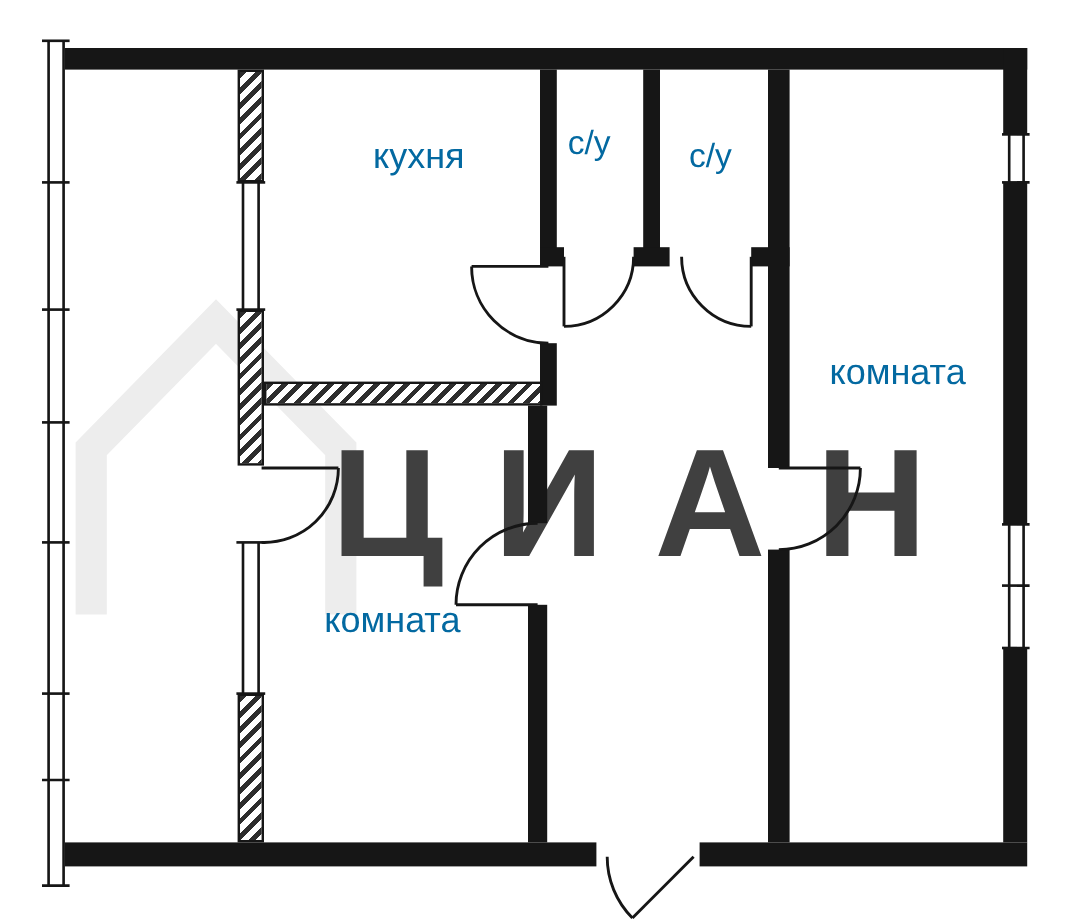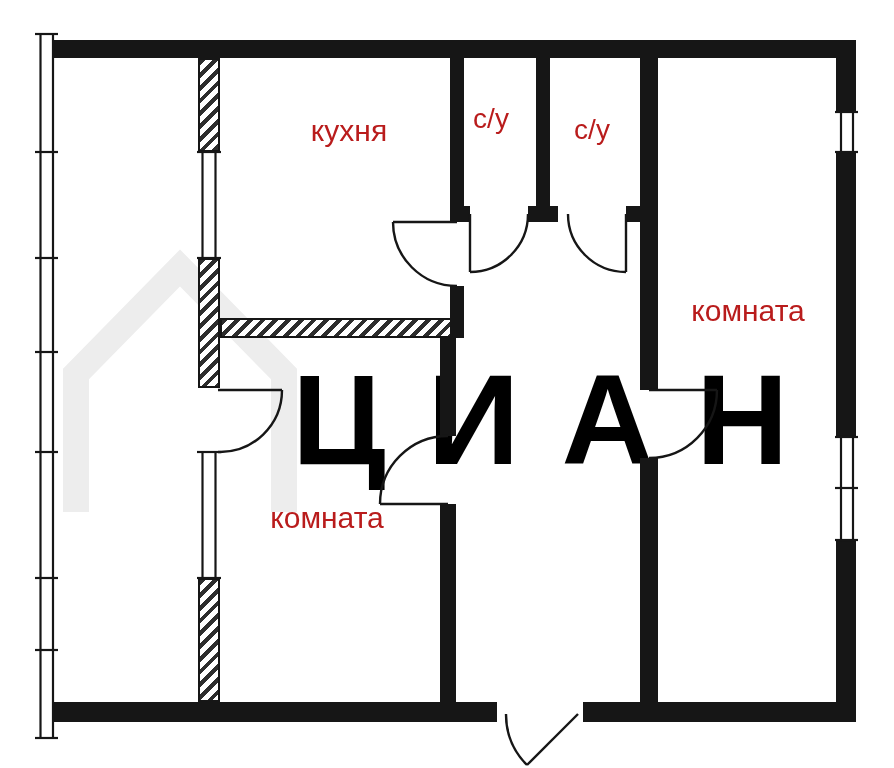--- a/index.html
+++ b/index.html
@@ -11,26 +11,26 @@
   .wall{position:absolute;background:#161616;z-index:2;}
   
   .hwall{
     position:absolute;z-index:2;box-sizing:border-box;
     background:repeating-linear-gradient(135deg,#2d2d2d 0 4px,#ffffff 4px 9px);
     border:2px solid #161616;
   }
   .overlay{position:absolute;left:0;top:0;z-index:3;pointer-events:none;}
   .label{
     position:absolute;z-index:4;transform:translate(-50%,-50%);
-    font-size:30px;color:#b91c1c;white-space:nowrap;
+    font-size:30px;color:#0369a1;white-space:nowrap;
   }
   .watermark{position:absolute;left:0;top:0;width:894px;height:768px;z-index:1;}
   .wm-text{
-    position:absolute;left:292px;top:356px;line-height:1;
-    font-size:128px;font-weight:700;letter-spacing:42px;color:#000000;
+    position:absolute;left:276px;top:356px;line-height:1;
+    font-size:128px;font-weight:700;letter-spacing:42px;color:#404040;
   }
   .wm-house{position:absolute;left:52px;top:242px;}
 </style>
 </head>
 <body>
 
 <div class="plan">
 
   <div class="watermark">
     <svg class="wm-house" width="255" height="275" viewBox="0 0 255 275">

